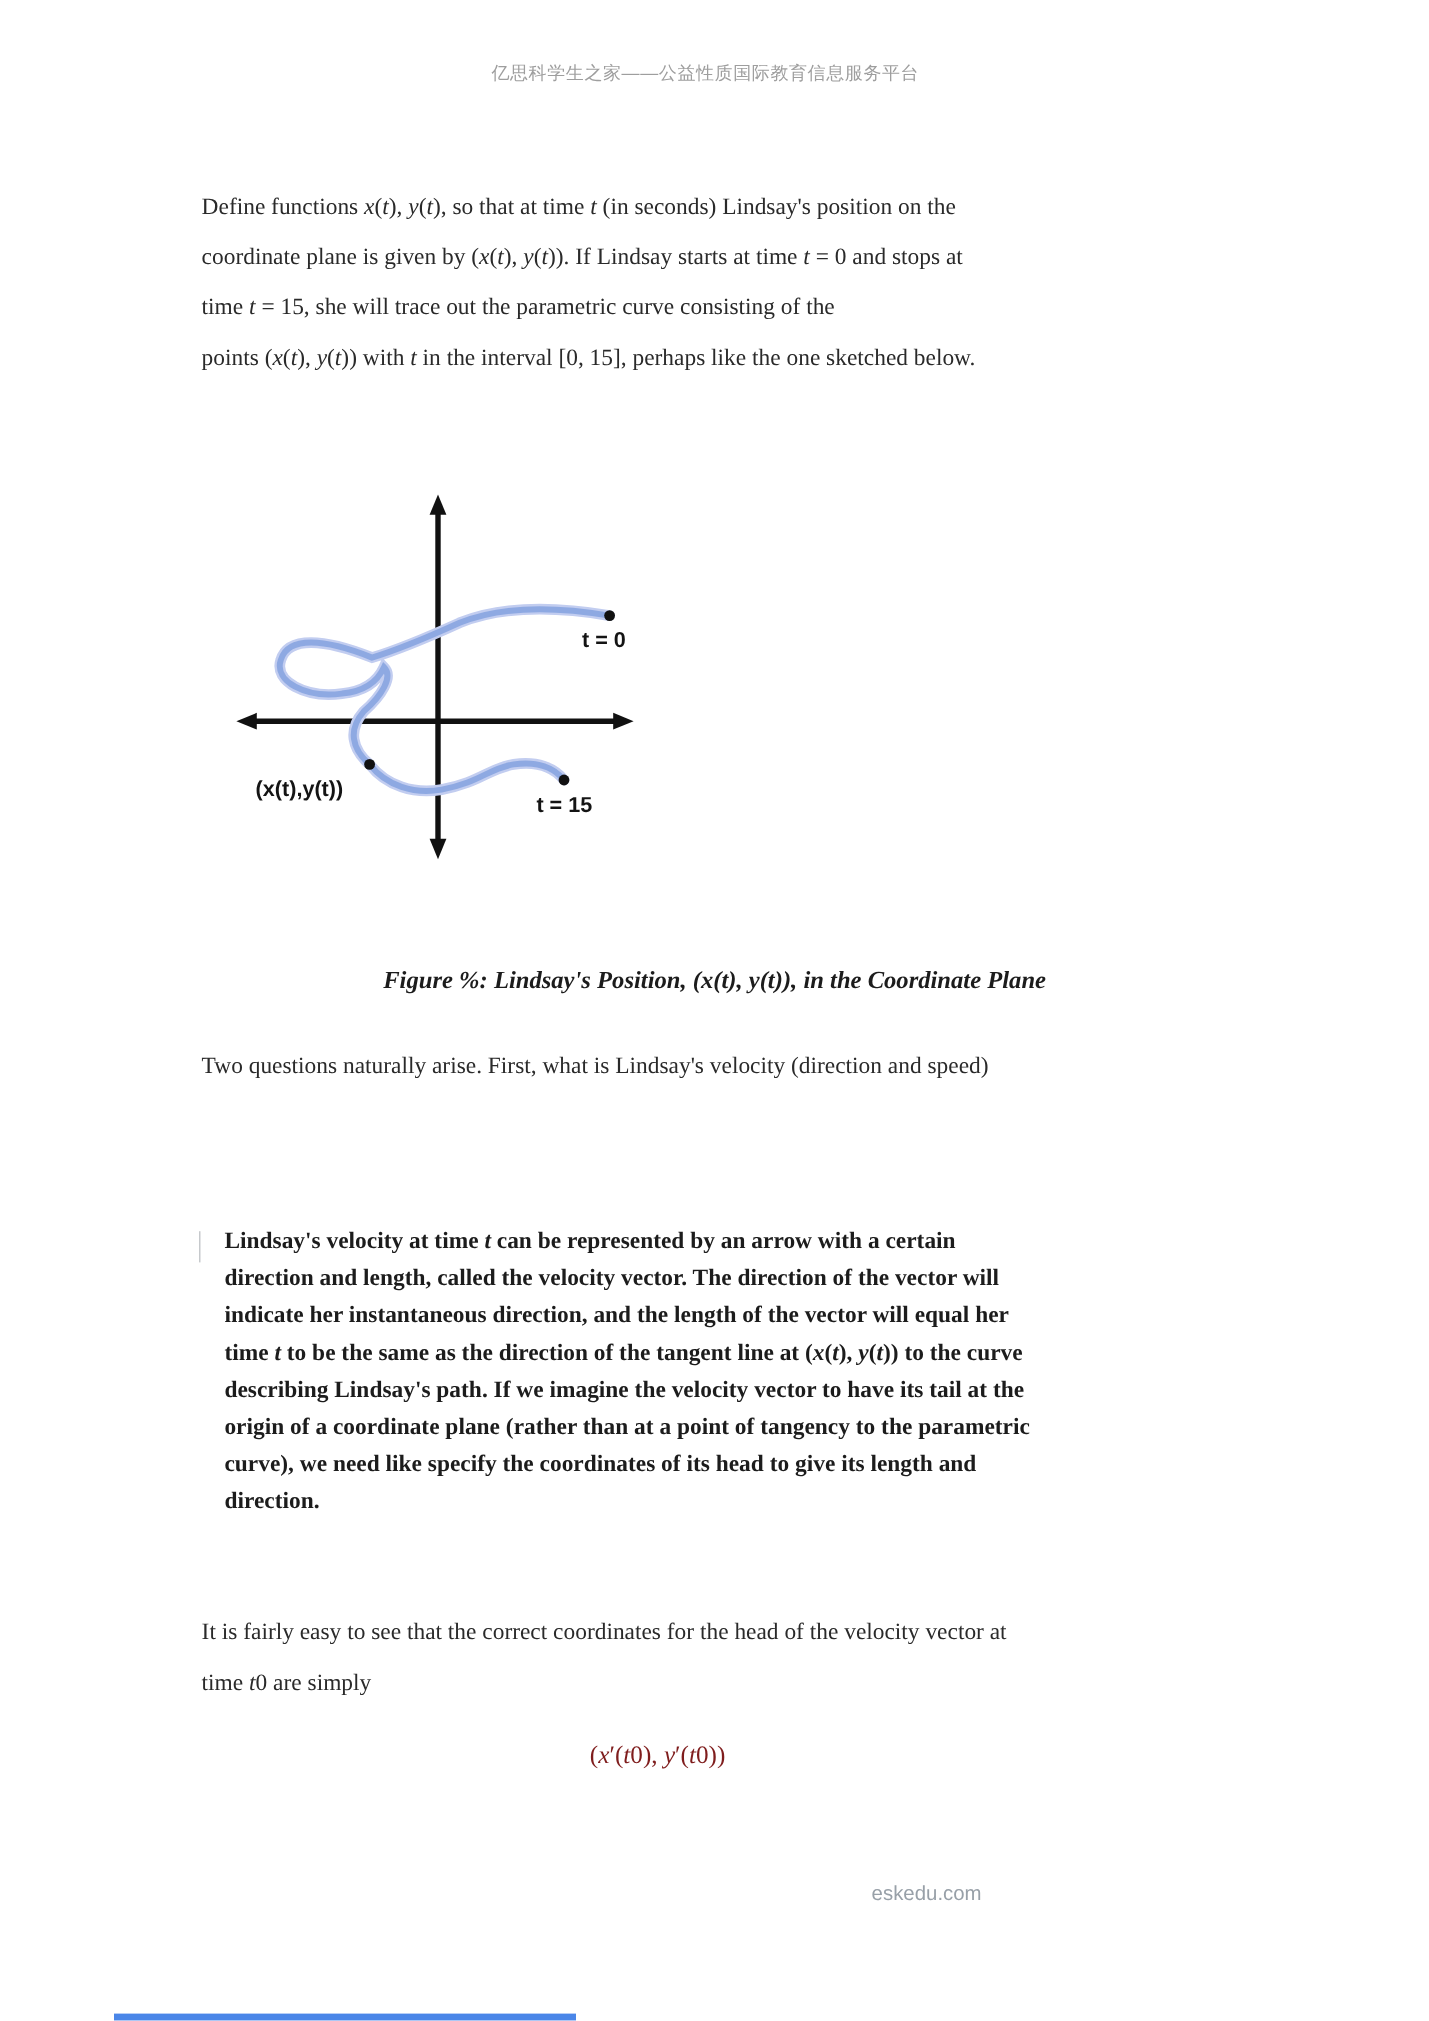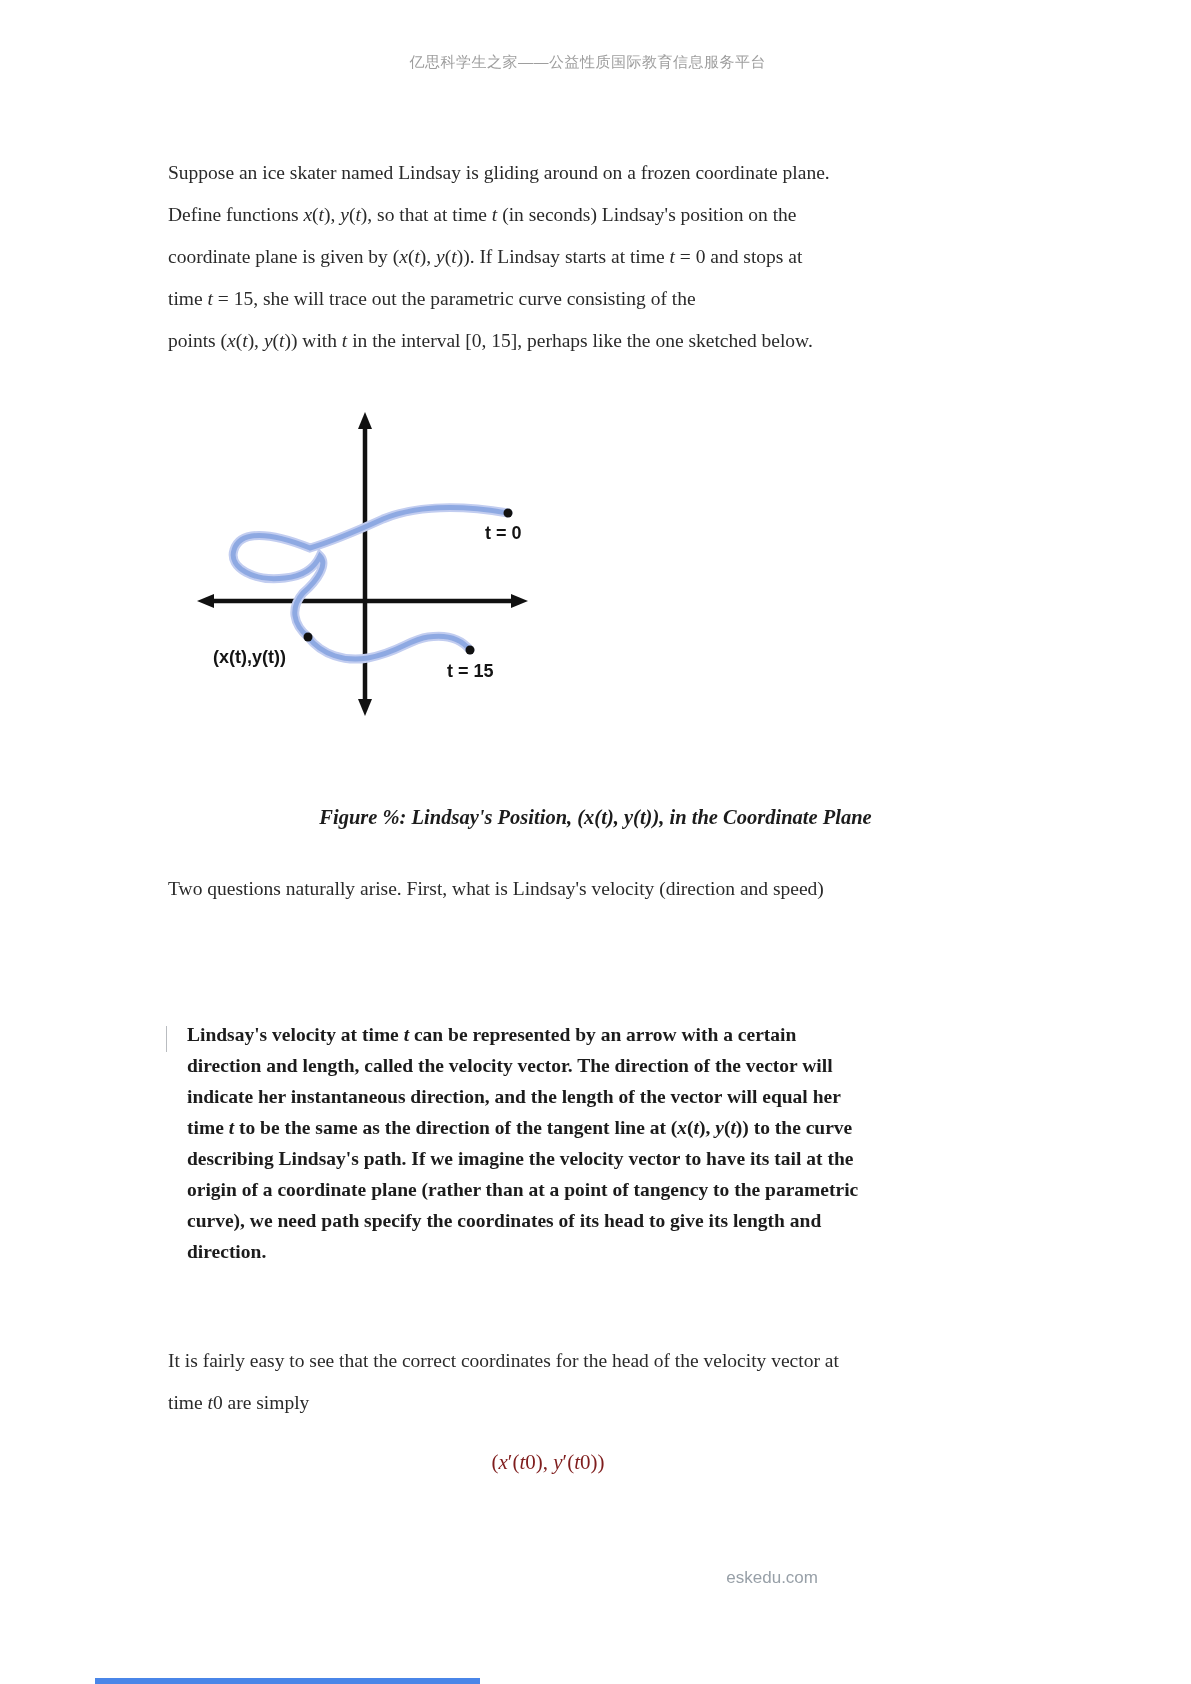--- a/index.html
+++ b/index.html
@@ -62,21 +62,20 @@
   }
 </style>
 </head>
 <body>
 
 <div class="page">
 
   <div class="site-header">亿思科学生之家——公益性质国际教育信息服务平台</div>
 
   <div class="para p1">
-      <div class="line">Suppose an ice skater named Lindsay is gliding around on a frozen coordinate plane.</div>
       <div class="line">Define functions <i>x</i>(<i>t</i>), <i>y</i>(<i>t</i>), so that at time <i>t</i> (in seconds) Lindsay's position on the</div>
       <div class="line">coordinate plane is given by (<i>x</i>(<i>t</i>), <i>y</i>(<i>t</i>)). If Lindsay starts at time <i>t</i> = 0 and stops at</div>
       <div class="line">time <i>t</i> = 15, she will trace out the parametric curve consisting of the</div>
       <div class="line">points (<i>x</i>(<i>t</i>), <i>y</i>(<i>t</i>)) with <i>t</i> in the interval [0, 15], perhaps like the one sketched below.</div>
     </div>
 
   <div class="figure-wrap">
     <svg width="350" height="315" viewBox="0 0 350 315">
 
       <g stroke="#111111" stroke-width="4.5" fill="#111111">
@@ -108,21 +107,21 @@
     </div>
 
   <div class="caret"></div>
   <div class="para p-bold">
       <div class="line">Lindsay's velocity at time <i>t</i> can be represented by an arrow with a certain</div>
       <div class="line">direction and length, called the velocity vector. The direction of the vector will</div>
       <div class="line">indicate her instantaneous direction, and the length of the vector will equal her</div>
       <div class="line">time <i>t</i> to be the same as the direction of the tangent line at (<i>x</i>(<i>t</i>), <i>y</i>(<i>t</i>)) to the curve</div>
       <div class="line">describing Lindsay's path. If we imagine the velocity vector to have its tail at the</div>
       <div class="line">origin of a coordinate plane (rather than at a point of tangency to the parametric</div>
-      <div class="line">curve), we need path specify the coordinates of its head to give its length and</div>
+      <div class="line">curve), we need like specify the coordinates of its head to give its length and</div>
       <div class="line">direction.</div>
     </div>
 
   <div class="para p3">
       <div class="line">It is fairly easy to see that the correct coordinates for the head of the velocity vector at</div>
       <div class="line">time <i>t</i>0 are simply</div>
     </div>
 
   <div class="formula">(<i>x</i>′(<i>t</i>0), <i>y</i>′(<i>t</i>0))</div>
 

